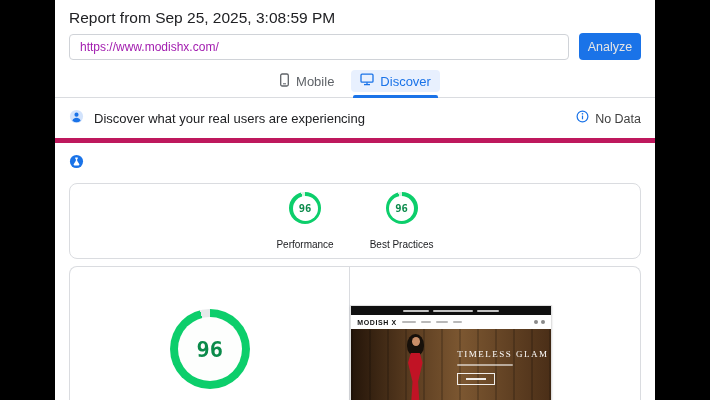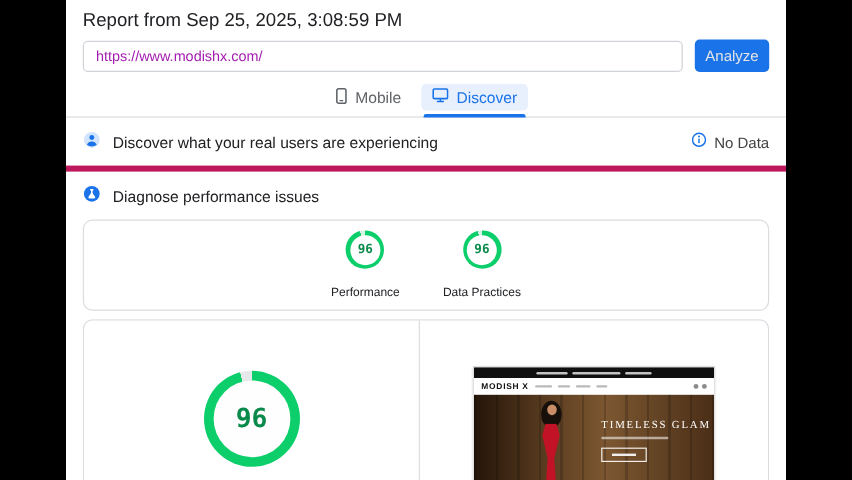--- a/index.html
+++ b/index.html
@@ -30,21 +30,21 @@
   .gauge{display:flex;flex-direction:column;align-items:center;}
   .ring{width:32px;height:32px;border-radius:50%;display:grid;place-items:center;
         background:conic-gradient(var(--ring) var(--pct),var(--track) 0);}
   .ring-inner{width:25px;height:25px;border-radius:50%;background:#fff;display:grid;place-items:center;
               font-family:"DejaVu Sans Mono",monospace;font-size:10.5px;font-weight:700;color:var(--num);}
   .gauge-label{margin-top:15px;font-size:10px;color:#202124;}
 
   .detail-card{flex:1;margin:7px 14px 0;border:1px solid #dadce0;border-bottom:none;border-radius:8px 8px 0 0;
                display:flex;overflow:hidden;}
   .detail-left{width:49%;display:flex;justify-content:center;}
-  .detail-right{flex:1;border-left:1px solid #dadce0;display:flex;justify-content:center;}
+  .detail-right{flex:1;border-left:1px solid #dadce0;display:flex;justify-content:flex-start;}
   .big-gauge{margin-top:42px;width:80px;height:80px;border-radius:50%;display:grid;place-items:center;
              background:conic-gradient(var(--ring) var(--pct),var(--track) 0);}
   .big-inner{width:64px;height:64px;border-radius:50%;background:#fdfefd;display:grid;place-items:center;
              font-family:"DejaVu Sans Mono",monospace;font-size:22px;font-weight:700;color:var(--num);}
 
   .thumb{margin-top:38px;width:200px;height:130px;border:1px solid #e0e0e0;display:flex;flex-direction:column;
          overflow:hidden;background:#fff;box-shadow:0 1px 2px rgba(0,0,0,.15);}
   .thumb-announce{height:9px;background:#101010;display:flex;align-items:center;justify-content:center;gap:4px;}
   .deco-bar{height:2px;background:rgba(255,255,255,.75);border-radius:1px;}
   .thumb-nav{height:14px;background:#fff;display:flex;align-items:center;gap:5px;padding:0 6px;}
@@ -121,35 +121,34 @@
       </span>
     </div>
 
     <div class="section-row">
       <span>
         <svg width="15" height="15" viewBox="0 0 16 16">
             <circle cx="8" cy="8" r="7" fill="#1a73e8"></circle>
             <path d="M6.6 3.8h2.8v1l-.7.7v1.8l2.2 3.4c.4.6 0 1.5-.8 1.5H5.9c-.8 0-1.2-.9-.8-1.5l2.2-3.4V5.5l-.7-.7z" fill="#fff"></path>
           </svg>
       </span>
-      <span>Diagnose performance issues</span>
     </div>
 
     <div class="scores-card">
       <div class="gauge" style="--pct: 345.6deg; --ring: #0cce6b; --track: #d7f3e3; --num: #0a8a4a;">
         <div class="ring">
           <span class="ring-inner">96</span>
         </div>
         <div class="gauge-label">Performance</div>
       </div>
       <div class="gauge" style="--pct: 345.6deg; --ring: #0cce6b; --track: #d7f3e3; --num: #0a8a4a;">
         <div class="ring">
           <span class="ring-inner">96</span>
         </div>
-        <div class="gauge-label">Data Practices</div>
+        <div class="gauge-label">Best Practices</div>
       </div>
     </div>
 
     <div class="detail-card">
       <div class="detail-left">
         <div class="big-gauge" style="--pct: 345.6deg; --ring: #0cce6b; --track: #e6e9ea; --num: #0a8a4a;">
           <div class="big-inner">96</div>
         </div>
       </div>
       <div class="detail-right">

